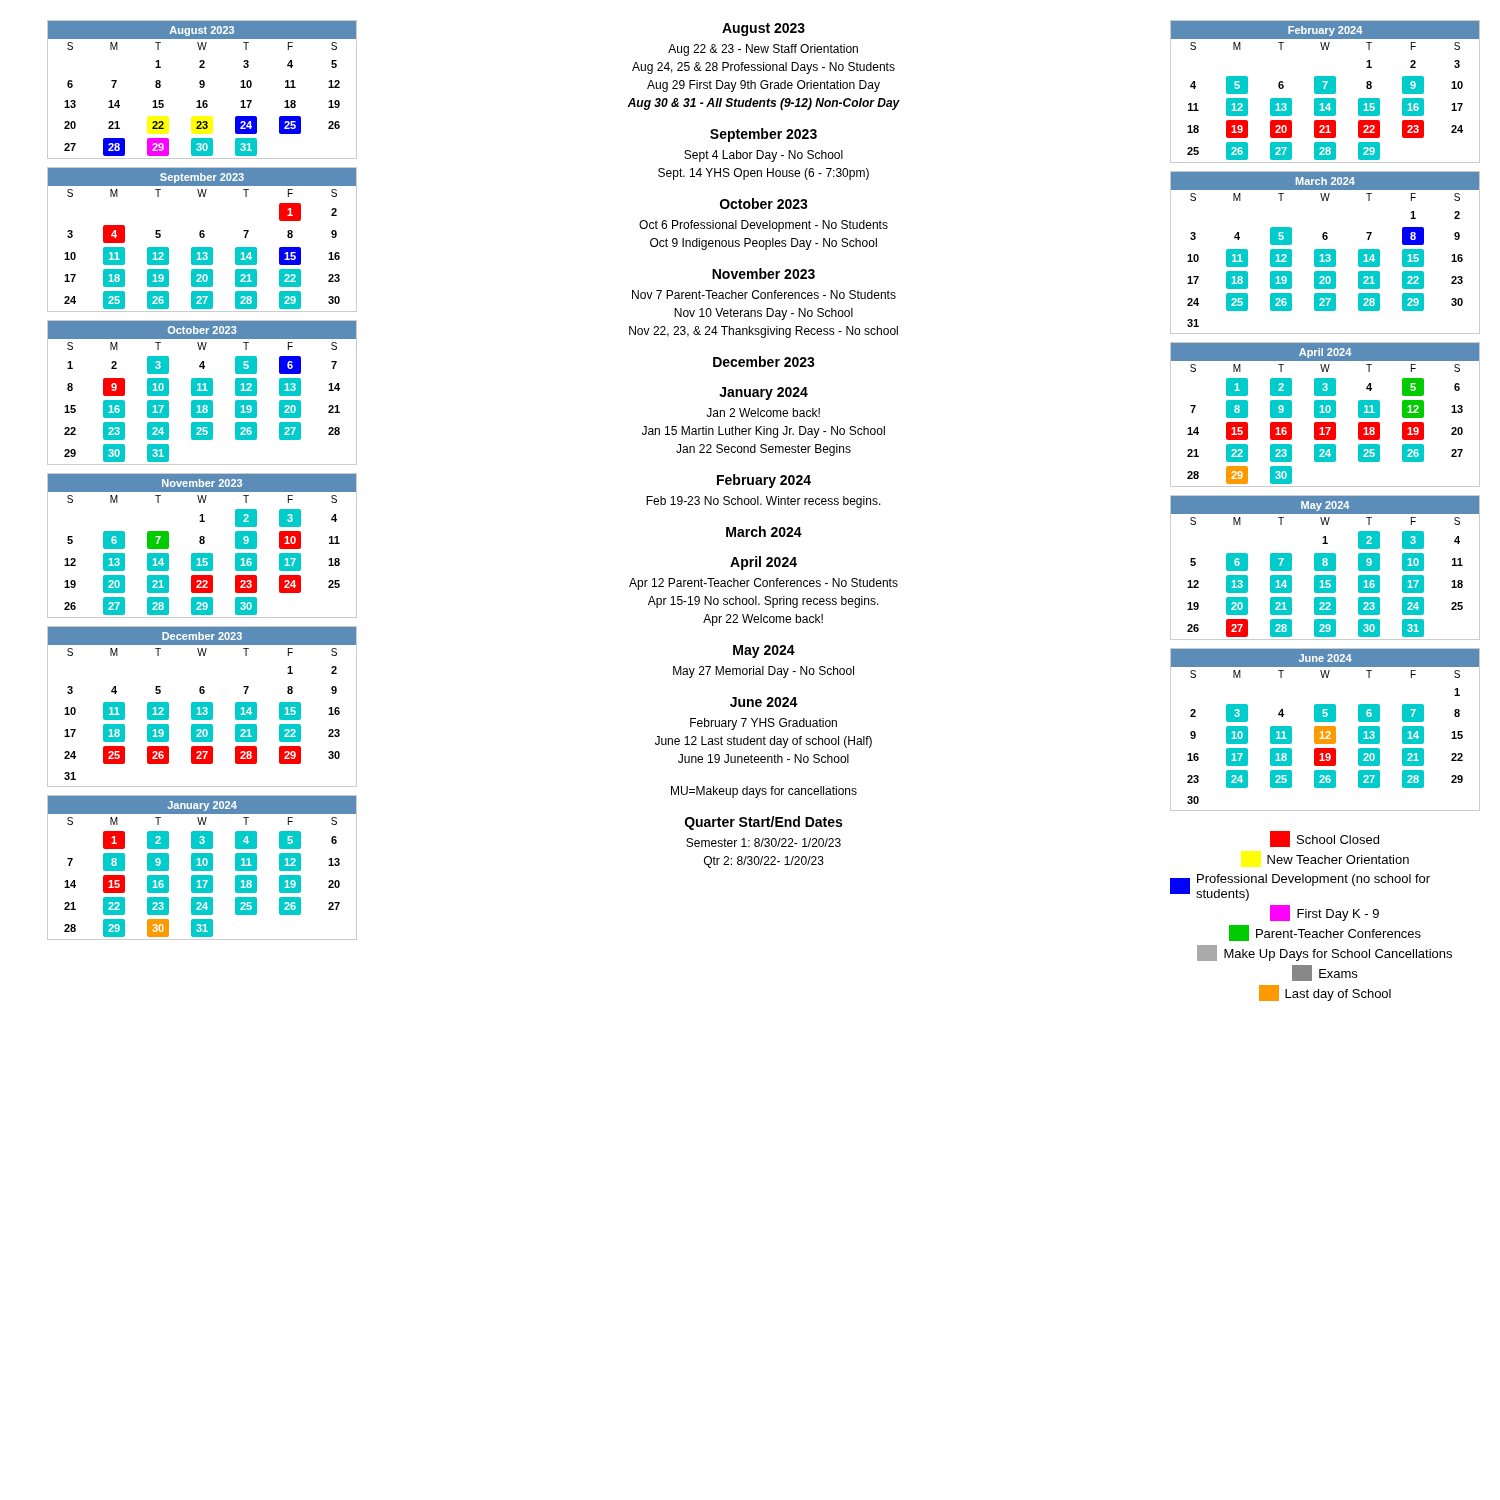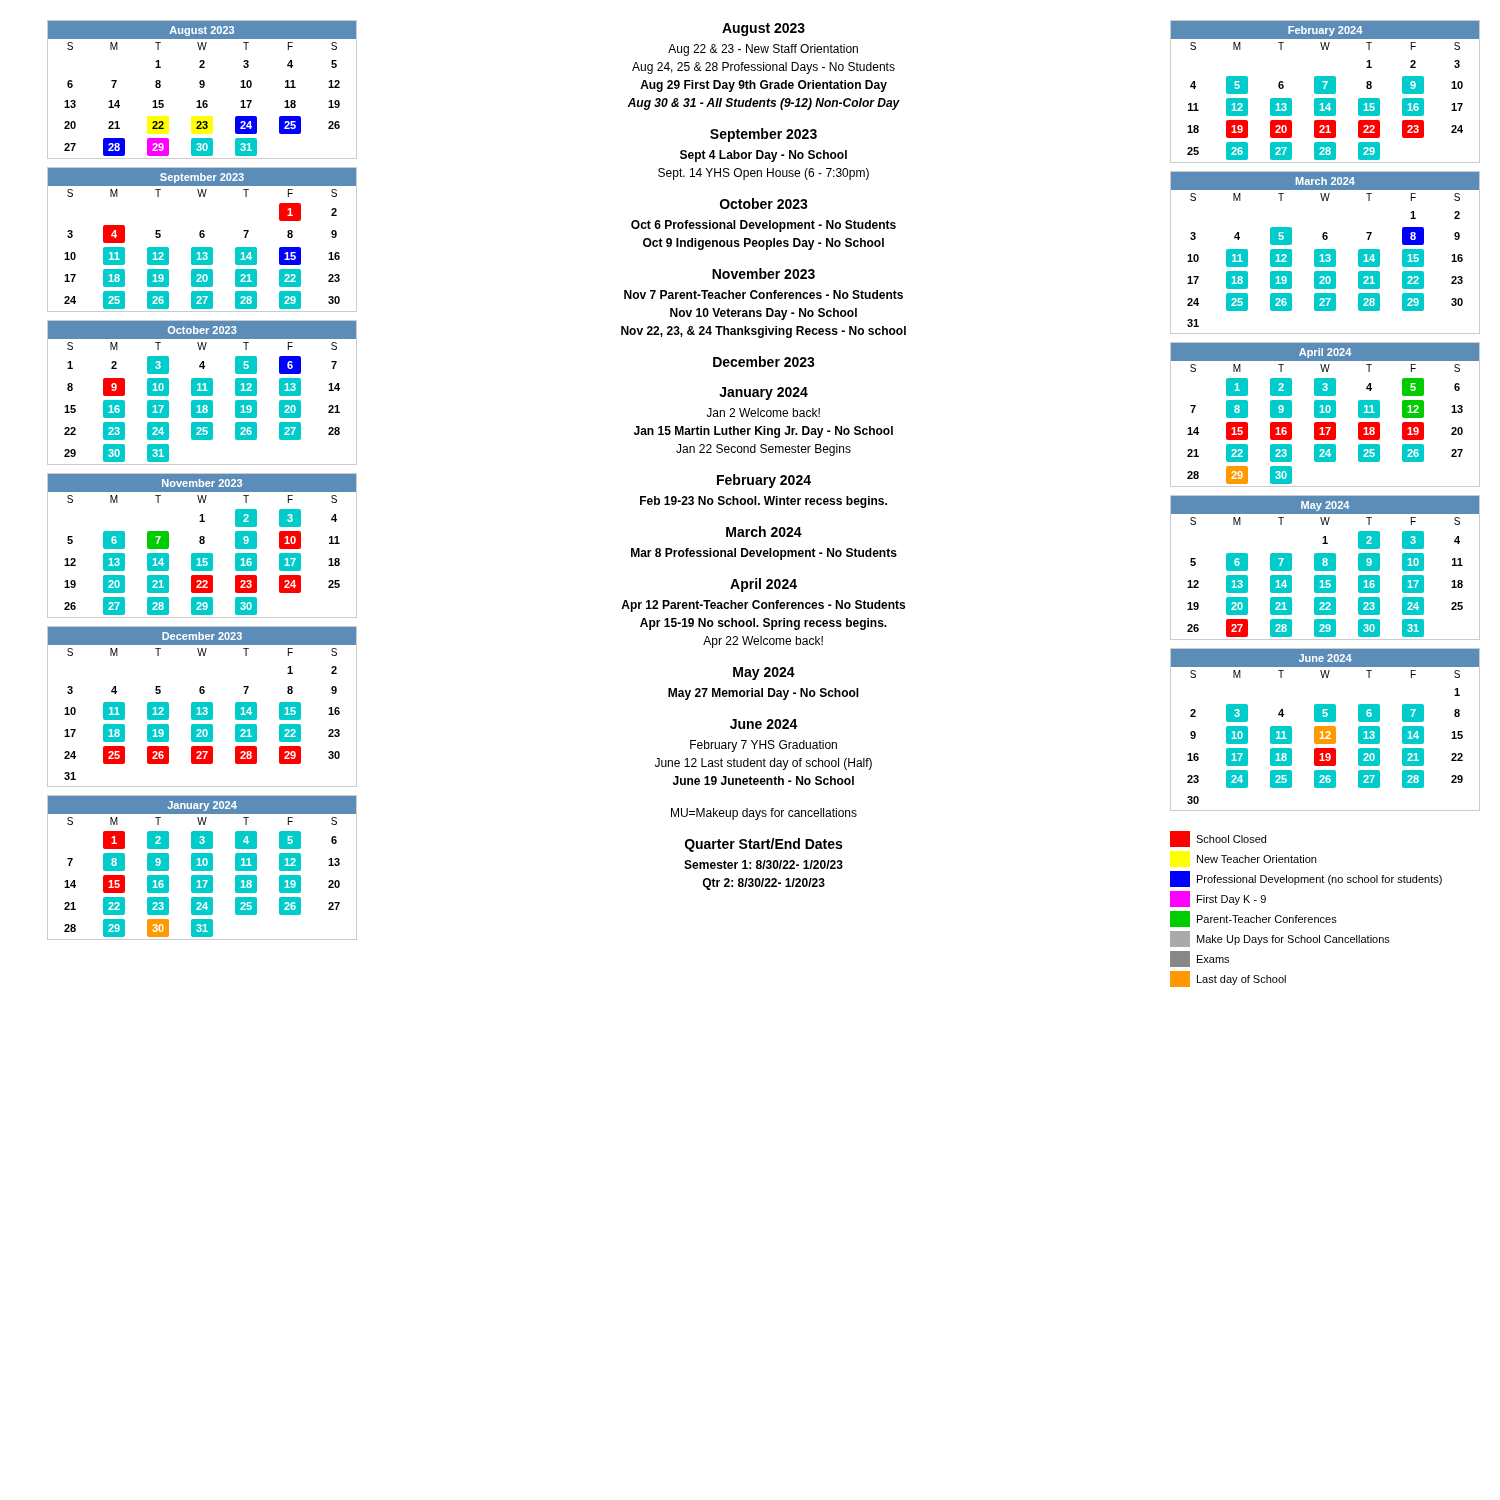--- a/index.html
+++ b/index.html
@@ -90,37 +90,38 @@
       font-weight: bold;
       text-align: center;
       margin-bottom: 4px;
     }
     .event-line {
       text-align: center;
       font-size: 12px;
       line-height: 1.5;
     }
     .event-line.bold {
-      font-weight: bold;
+      font-weight: normal;
       text-align: center;
     }
     .event-line.italic-bold {
       font-weight: bold;
       font-style: italic;
     }
 
     
     .legend {
       margin-top: 20px;
     }
     .legend-item {
       display: flex;
       align-items: center;
       margin-bottom: 4px;
-      font-size: 11px;
+      font-size: 13px;
+      justify-content: center;
     }
     .legend-swatch {
       width: 20px;
       height: 16px;
       margin-right: 6px;
       flex-shrink: 0;
     }
   </style>
 </head>
 <body>
@@ -549,21 +550,20 @@
         <div class="event-line">Jan 2 Welcome back!</div>
         <div class="event-line bold">Jan 15 Martin Luther King Jr. Day - No School</div>
         <div class="event-line">Jan 22 Second Semester Begins</div>
       </div>
       <div class="event-section">
         <div class="event-section-title">February 2024</div>
         <div class="event-line bold">Feb 19-23 No School. Winter recess begins.</div>
       </div>
       <div class="event-section">
         <div class="event-section-title">March 2024</div>
-        <div class="event-line bold">Mar 8 Professional Development - No Students</div>
       </div>
       <div class="event-section">
         <div class="event-section-title">April 2024</div>
         <div class="event-line bold">Apr 12 Parent-Teacher Conferences - No Students</div>
         <div class="event-line bold">Apr 15-19 No school. Spring recess begins.</div>
         <div class="event-line">Apr 22 Welcome back!</div>
       </div>
       <div class="event-section">
         <div class="event-section-title">May 2024</div>
         <div class="event-line bold">May 27 Memorial Day - No School</div>

